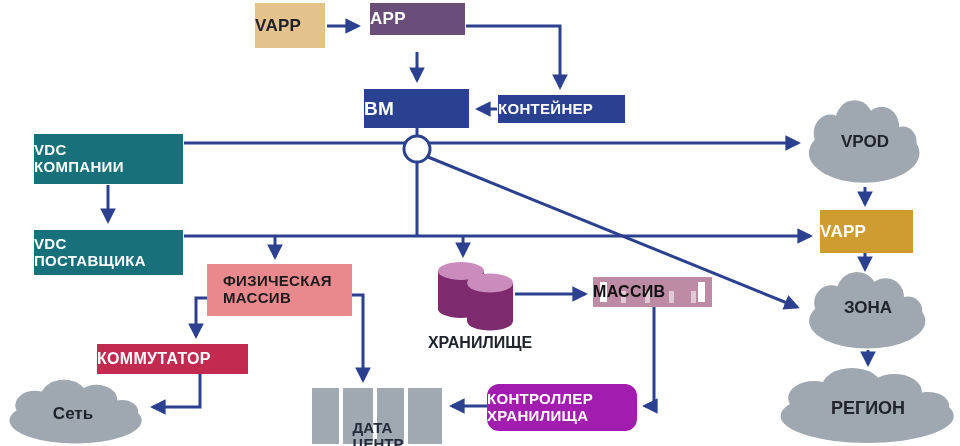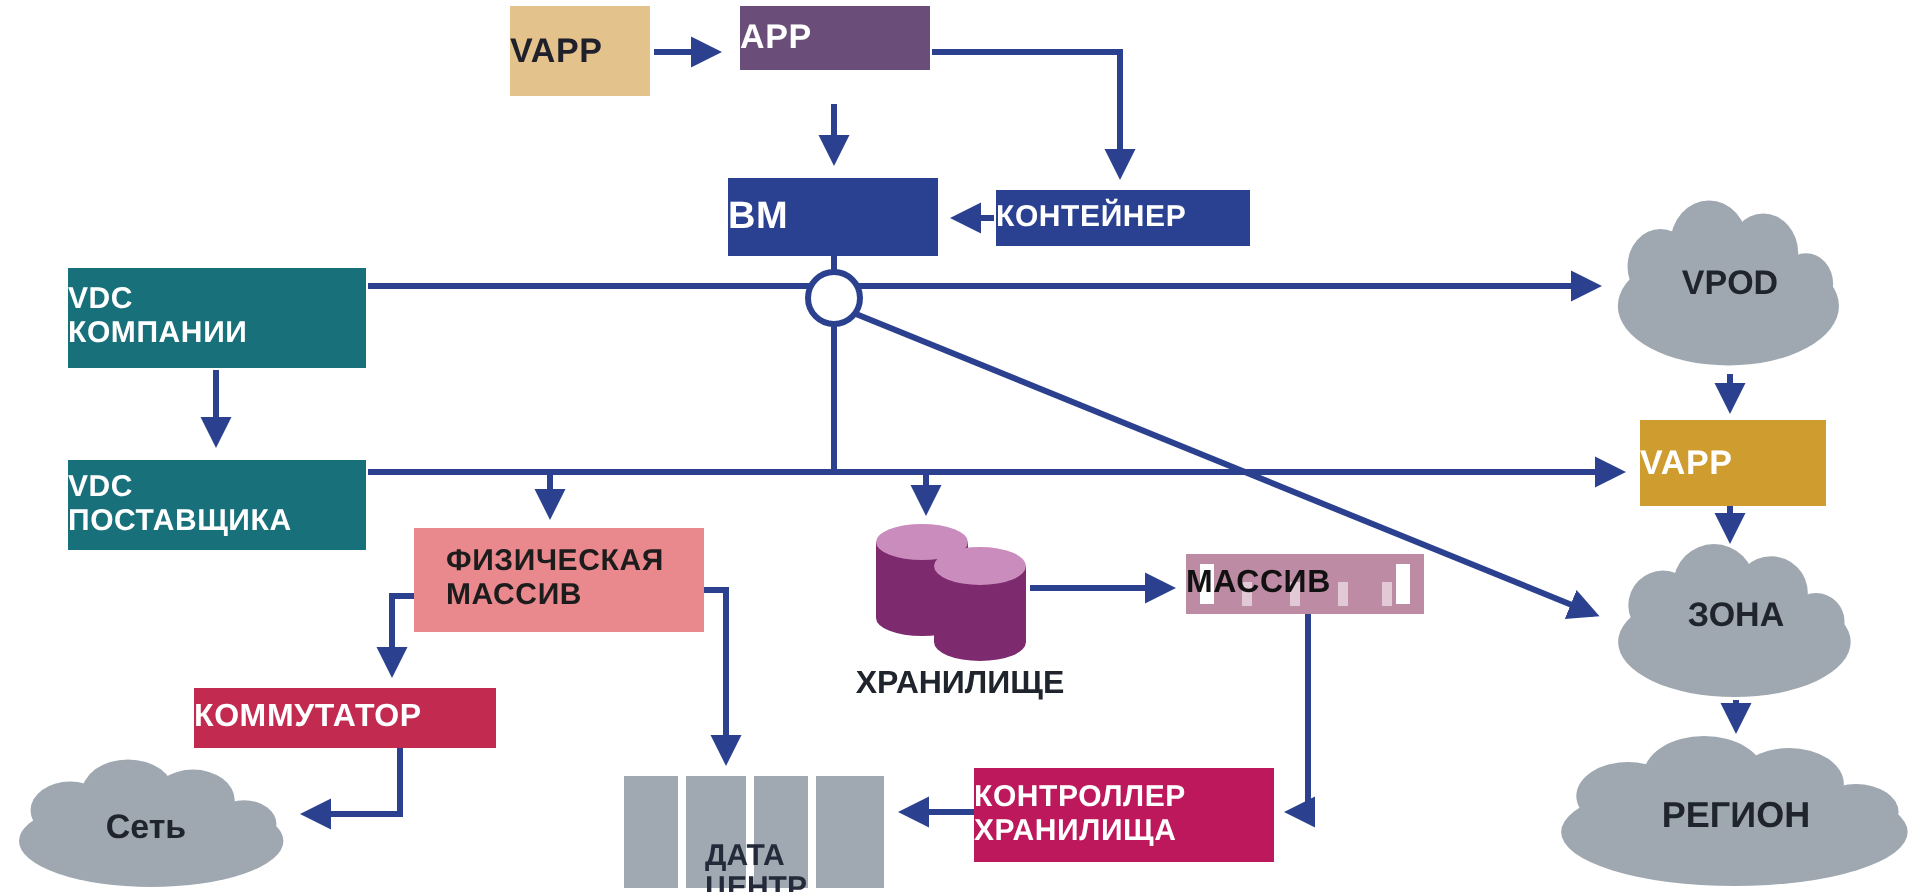--- a/index.html
+++ b/index.html
@@ -19,21 +19,21 @@
   }
   .b-vapp{left:255px;top:3px;width:70px;height:45px;background:#e3c28b;color:#20202c;font-size:17px;}
   .b-app{left:370px;top:3px;width:95px;height:32px;background:#6a4e79;font-size:17px;}
   .b-vm{left:364px;top:89px;width:105px;height:39px;background:#2a4191;font-size:19px;}
   .b-container{left:498px;top:95px;width:127px;height:28px;background:#2a4191;font-size:15px;}
   .b-vdccompany{left:34px;top:134px;width:149px;height:50px;background:#17707a;font-size:15px;}
   .b-vdcprovider{left:34px;top:230px;width:149px;height:45px;background:#17707a;font-size:15px;}
   .b-physical{left:207px;top:264px;width:145px;height:52px;background:#e9898e;color:#1c1c1c;font-size:15px;padding-left:16px;}
   .b-switch{left:97px;top:344px;width:151px;height:30px;background:#c22a50;font-size:16px;}
   .b-array{left:593px;top:277px;width:119px;height:30px;background:#bd8ba4;color:#111;font-size:16px;}
-  .b-controller{left:487px;top:384px;width:150px;height:47px;background:#be185d;font-size:15px;}
+  .b-controller{left:487px;top:384px;width:150px;height:47px;background:#a21caf;font-size:15px;border-radius:12px;}
   .b-dpod{left:820px;top:210px;width:93px;height:43px;background:#cf9c30;font-size:17px;}
   .l-vpod{left:865px;top:142px;font-size:17px;}
   .l-zone{left:868px;top:308px;font-size:17px;}
   .l-region{left:868px;top:408px;font-size:18px;}
   .l-network{left:73px;top:414px;font-size:17px;}
   .l-storage{left:480px;top:343px;font-size:16px;}
   .l-dc{left:378px;top:404px;font-size:15px;color:#232a3a;margin-top:32px;}
   .slot{position:absolute;background:#fff;}
   .slot.big{top:5px;width:7px;height:20px;}
   .slot.tick{bottom:4px;width:5px;height:12px;background:rgba(255,255,255,.55);}

